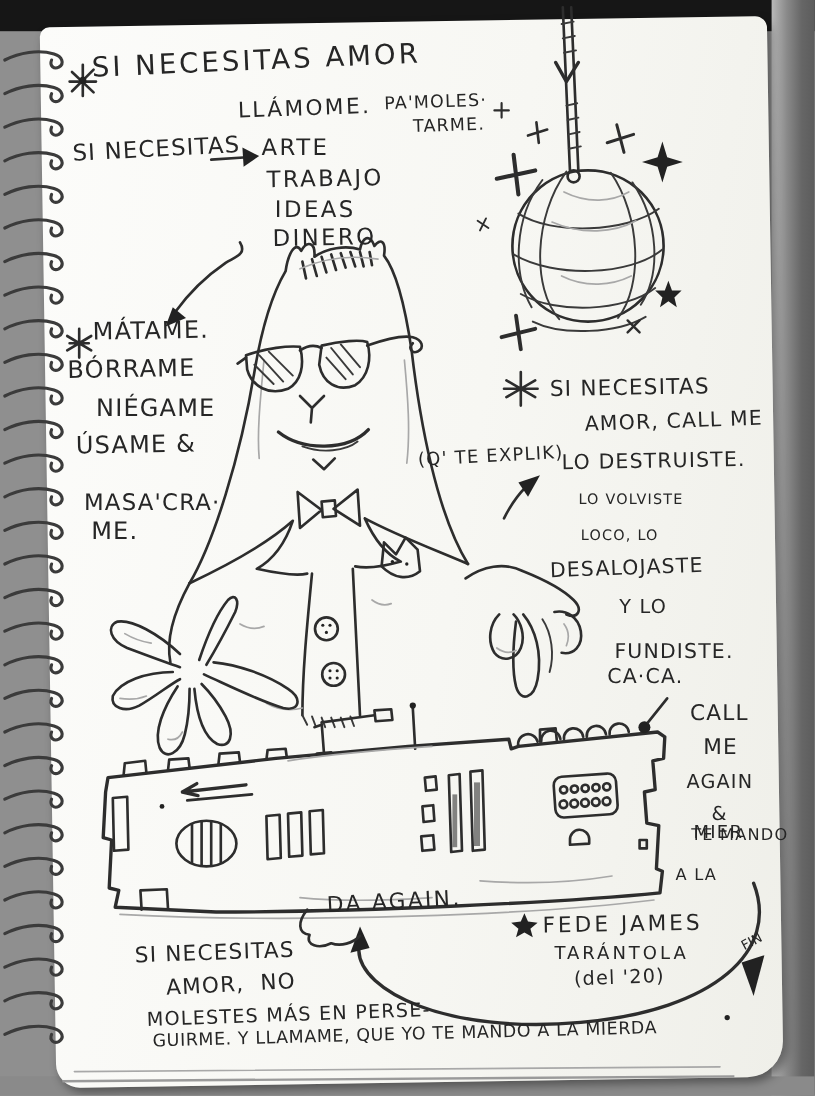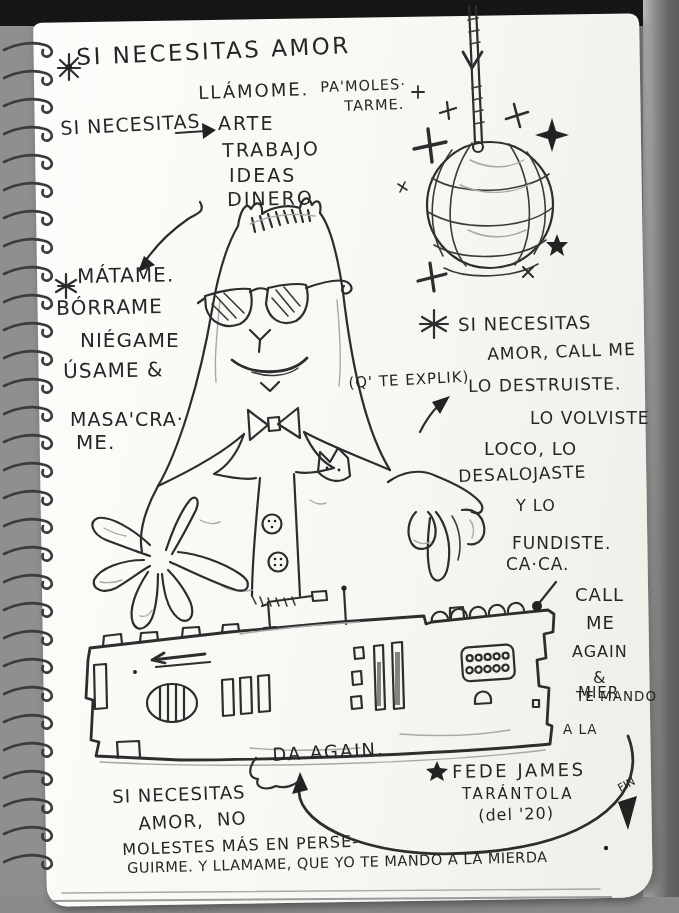--- a/index.html
+++ b/index.html
@@ -246,22 +246,22 @@
   <div class="hand" style="left:56px;top:298px;font-size:20px;transform:rotate(-1deg);">BÓRRAME</div>
   <div class="hand" style="left:80px;top:330px;font-size:20px;">NIÉGAME</div>
   <div class="hand" style="left:63px;top:361px;font-size:20px;transform:rotate(-1deg);">ÚSAME &amp;</div>
   <div class="hand" style="left:70px;top:410px;font-size:19px;">MASA'CRA·</div>
   <div class="hand" style="left:76px;top:432px;font-size:20px;">ME.</div>
 
   <div class="hand" style="left:458px;top:316px;font-size:18px;transform:rotate(-1deg);">SI NECESITAS</div>
   <div class="hand" style="left:487px;top:346px;font-size:17px;transform:rotate(-2deg);">AMOR, CALL ME</div>
   <div class="hand" style="left:348px;top:376px;font-size:15px;transform:rotate(-3deg);">(Q' TE EXPLIK)</div>
   <div class="hand" style="left:468px;top:378px;font-size:17px;transform:rotate(-1deg);">LO DESTRUISTE.</div>
-  <div class="hand" style="left:482px;top:410px;font-size:17px;margin-left:48px;">LO VOLVISTE</div>
-  <div class="hand" style="left:484px;top:440px;font-size:18px;">LOCO, LO</div>
+  <div class="hand" style="left:482px;top:410px;font-size:12px;">LO VOLVISTE</div>
+  <div class="hand" style="left:484px;top:440px;font-size:12px;">LOCO, LO</div>
   <div class="hand" style="left:458px;top:468px;font-size:17px;transform:rotate(-2deg);">DESALOJASTE</div>
   <div class="hand" style="left:516px;top:498px;font-size:16px;">Y LO</div>
   <div class="hand" style="left:512px;top:524px;font-size:17px;margin-top:11px;">FUNDISTE.</div>
   <div class="hand" style="left:506px;top:556px;font-size:17px;">CA·CA.</div>
 
   <div class="hand" style="left:575px;top:586px;font-size:18px;">CALL</div>
   <div class="hand" style="left:586px;top:614px;font-size:18px;">ME</div>
   <div class="hand" style="left:572px;top:644px;font-size:16px;">AGAIN</div>
   <div class="hand" style="left:593px;top:670px;font-size:16px;">&amp;</div>
   <div class="hand" style="left:558px;top:690px;font-size:13.5px;margin-left:18px;">TE MANDO</div>

